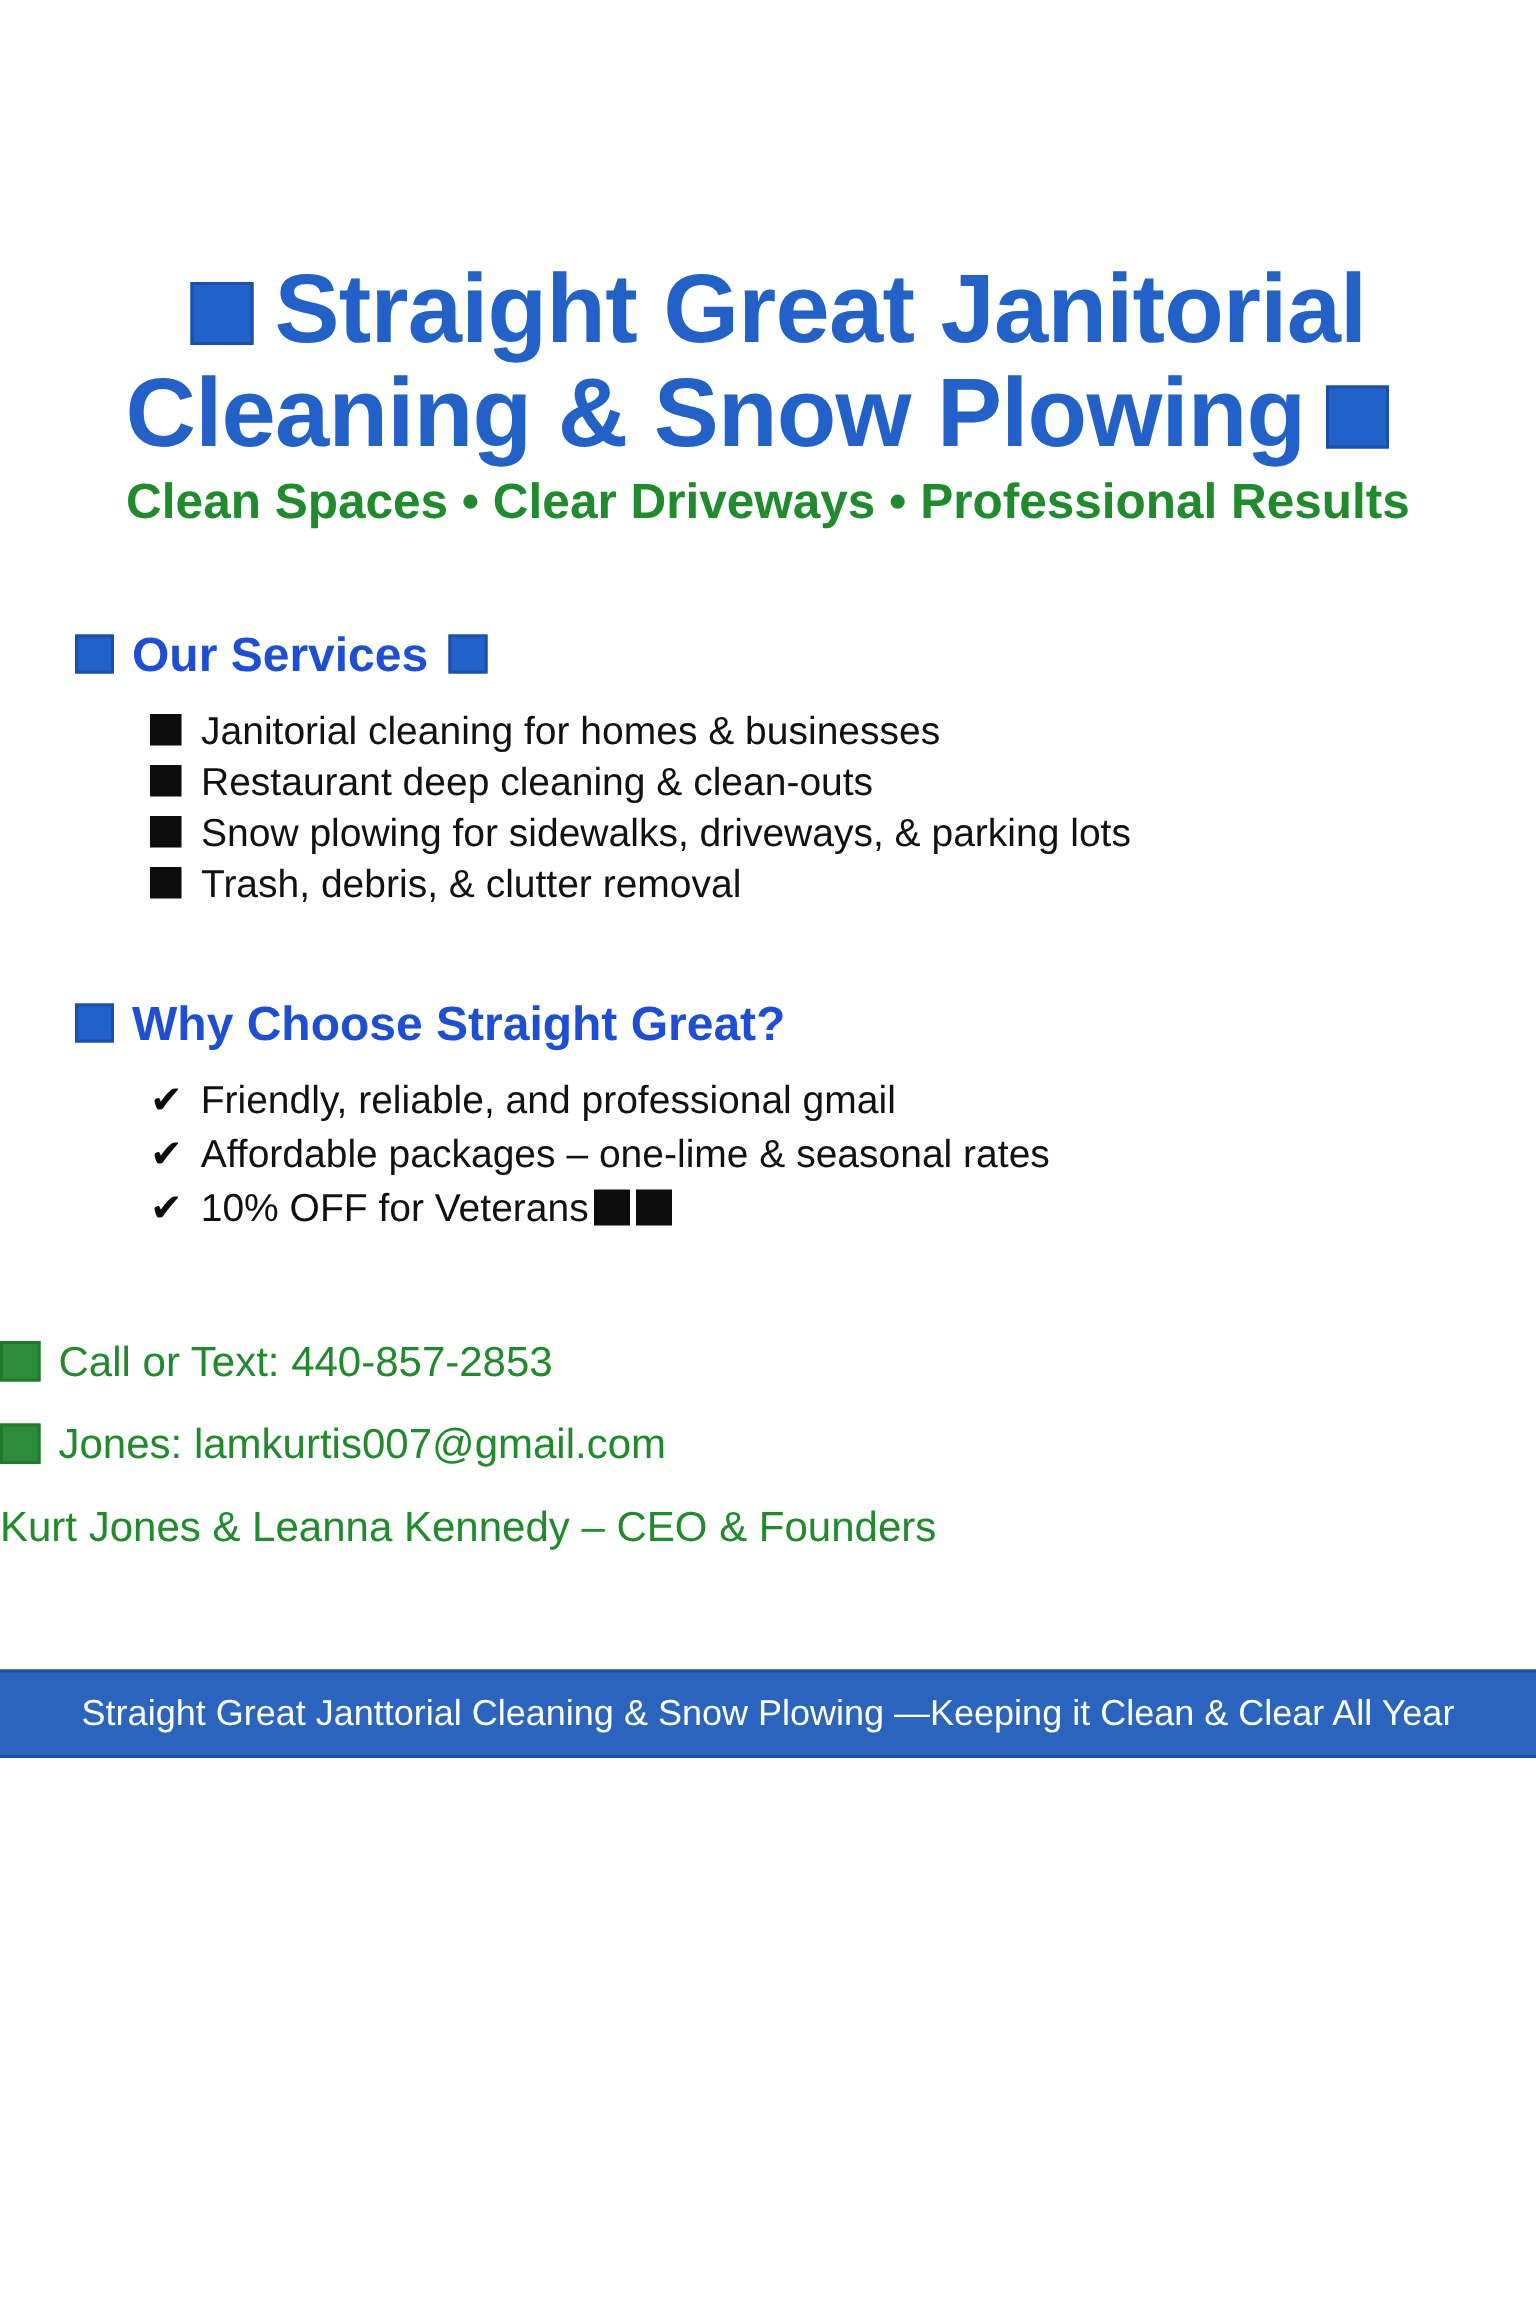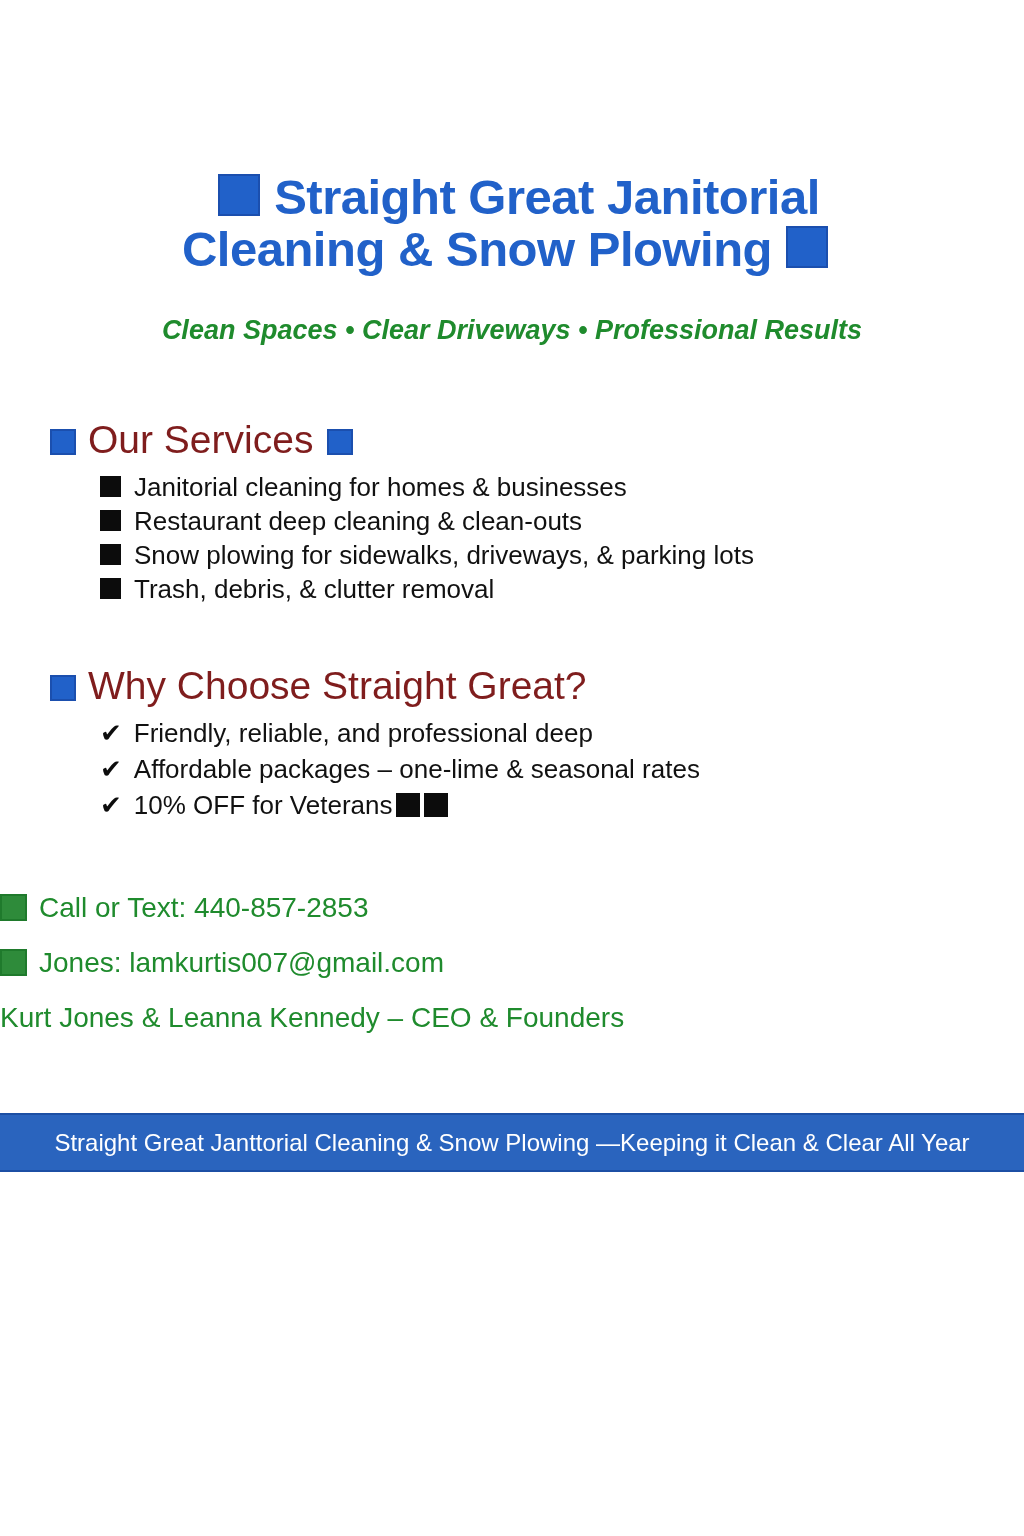--- a/index.html
+++ b/index.html
@@ -27,45 +27,44 @@
   .sq-vet     { width: 24px; height: 24px; vertical-align: -3px; margin-left: 4px; }
   .sq-contact { width: 27px; height: 27px; vertical-align: -4px; margin-right: 12px; }
 
   
   .title {
     position: absolute;
     top: 172px; left: 0; width: 100%;
     text-align: center;
     color: #2161c9;
     font-weight: bold;
-    font-size: 49px;
+    font-size: 65px;
     line-height: 1.06;
     letter-spacing: -0.5px;
   }
   .title .sq-title { margin: 0 14px; }
 
   
   .tagline {
     position: absolute;
     top: 314px; left: 62px; right: 62px;
     text-align: center;
     color: #1f8b2d;
     font-weight: bold;
-    font-size: 27px;
+    font-size: 33px;
     line-height: 1.2;
-    font-style: italic;
   }
 
   
   .section-heading {
     position: absolute;
     left: 50px;
-    color: #7f1d1d;
-    font-weight: normal;
-    font-size: 39px;
+    color: #1d4ed8;
+    font-weight: bold;
+    font-size: 32px;
     white-space: nowrap;
   }
   .section-heading .sq-heading { margin-right: 12px; }
   .section-heading .sq-trail   { margin-left: 14px; margin-right: 0; }
   #services-heading { top: 418px; }
   #why-heading      { top: 664px; }
 
   
   .list {
     position: absolute;
@@ -135,21 +134,21 @@
     <div class="row"><span class="sq sq-black sq-bullet"></span><span>Restaurant deep cleaning &amp; clean-outs</span></div>
     <div class="row"><span class="sq sq-black sq-bullet"></span><span>Snow plowing for sidewalks, driveways, &amp; parking lots</span></div>
     <div class="row"><span class="sq sq-black sq-bullet"></span><span>Trash, debris, &amp; clutter removal</span></div>
   </div>
 
   <div class="section-heading" id="why-heading">
     <span class="sq sq-blue sq-heading"></span><span>Why Choose Straight Great?</span>
   </div>
 
   <div class="list" id="why-list">
-    <div class="row"><span class="check">✔</span><span>Friendly, reliable, and professional deep</span></div>
+    <div class="row"><span class="check">✔</span><span>Friendly, reliable, and professional gmail</span></div>
     <div class="row"><span class="check">✔</span><span>Affordable packages – one-lime &amp; seasonal rates</span></div>
     <div class="row"><span class="check">✔</span><span>10% OFF for Veterans</span><span class="sq sq-black sq-vet"></span><span class="sq sq-black sq-vet"></span></div>
   </div>
 
   <div class="contact">
     <div class="line"><span class="sq sq-green sq-contact"></span><span>Call or Text: 440-857-2853</span></div>
     <div class="line"><span class="sq sq-green sq-contact"></span><span>Jones: lamkurtis007@gmail.com</span></div>
     <div class="line founders">Kurt Jones &amp; Leanna Kennedy – CEO &amp; Founders</div>
   </div>
 

